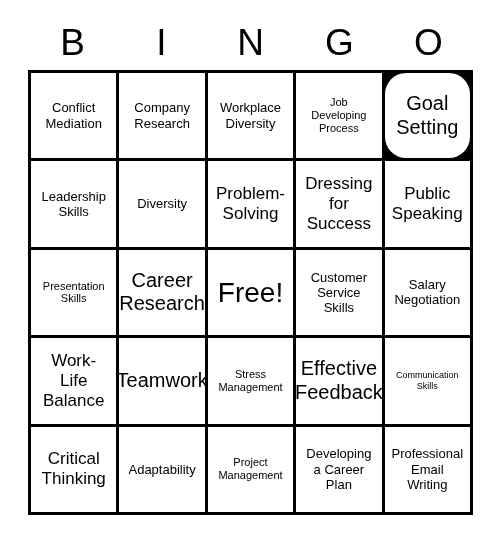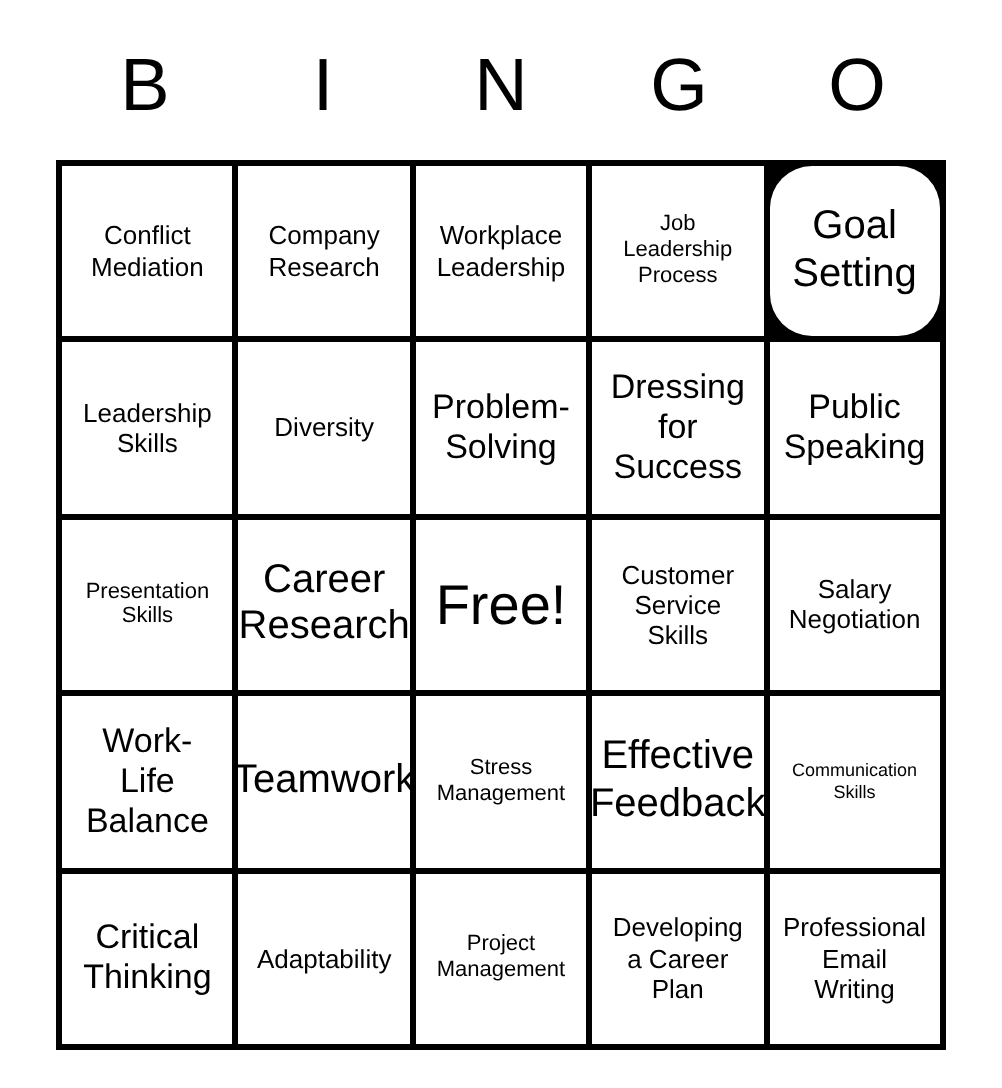--- a/index.html
+++ b/index.html
@@ -38,21 +38,21 @@
     line-height: 1;
     font-weight: 400;
     letter-spacing: 0px;
     color: #000000;
   }
 
   
   #bingo-grid {
     position: absolute;
     left: 28px;
-    top: 80px;
+    top: 70px;
     width: 445px;
     height: 445px;
     box-sizing: border-box;
     display: grid;
     grid-template-columns: repeat(5, 1fr);
     grid-template-rows: repeat(5, 1fr);
     background: #000000;
     gap: 3px;
     border: 3px solid #000000;
   }
@@ -95,23 +95,23 @@
   </div>
 
   <div id="bingo-grid">
 
     <div class="bingo-row">
       <div class="bingo-cell fs-md">Conflict
 Mediation</div>
       <div class="bingo-cell fs-md">Company
 Research</div>
       <div class="bingo-cell fs-md">Workplace
-Leadership</div>
+Diversity</div>
       <div class="bingo-cell fs-sm">Job
-Leadership
+Developing
 Process</div>
       <div class="bingo-cell fs-xxl">Goal
 Setting</div>
     </div>
 
     <div class="bingo-row">
       <div class="bingo-cell fs-md">Leadership
 Skills</div>
       <div class="bingo-cell fs-md">Diversity</div>
       <div class="bingo-cell fs-xl">Problem-

